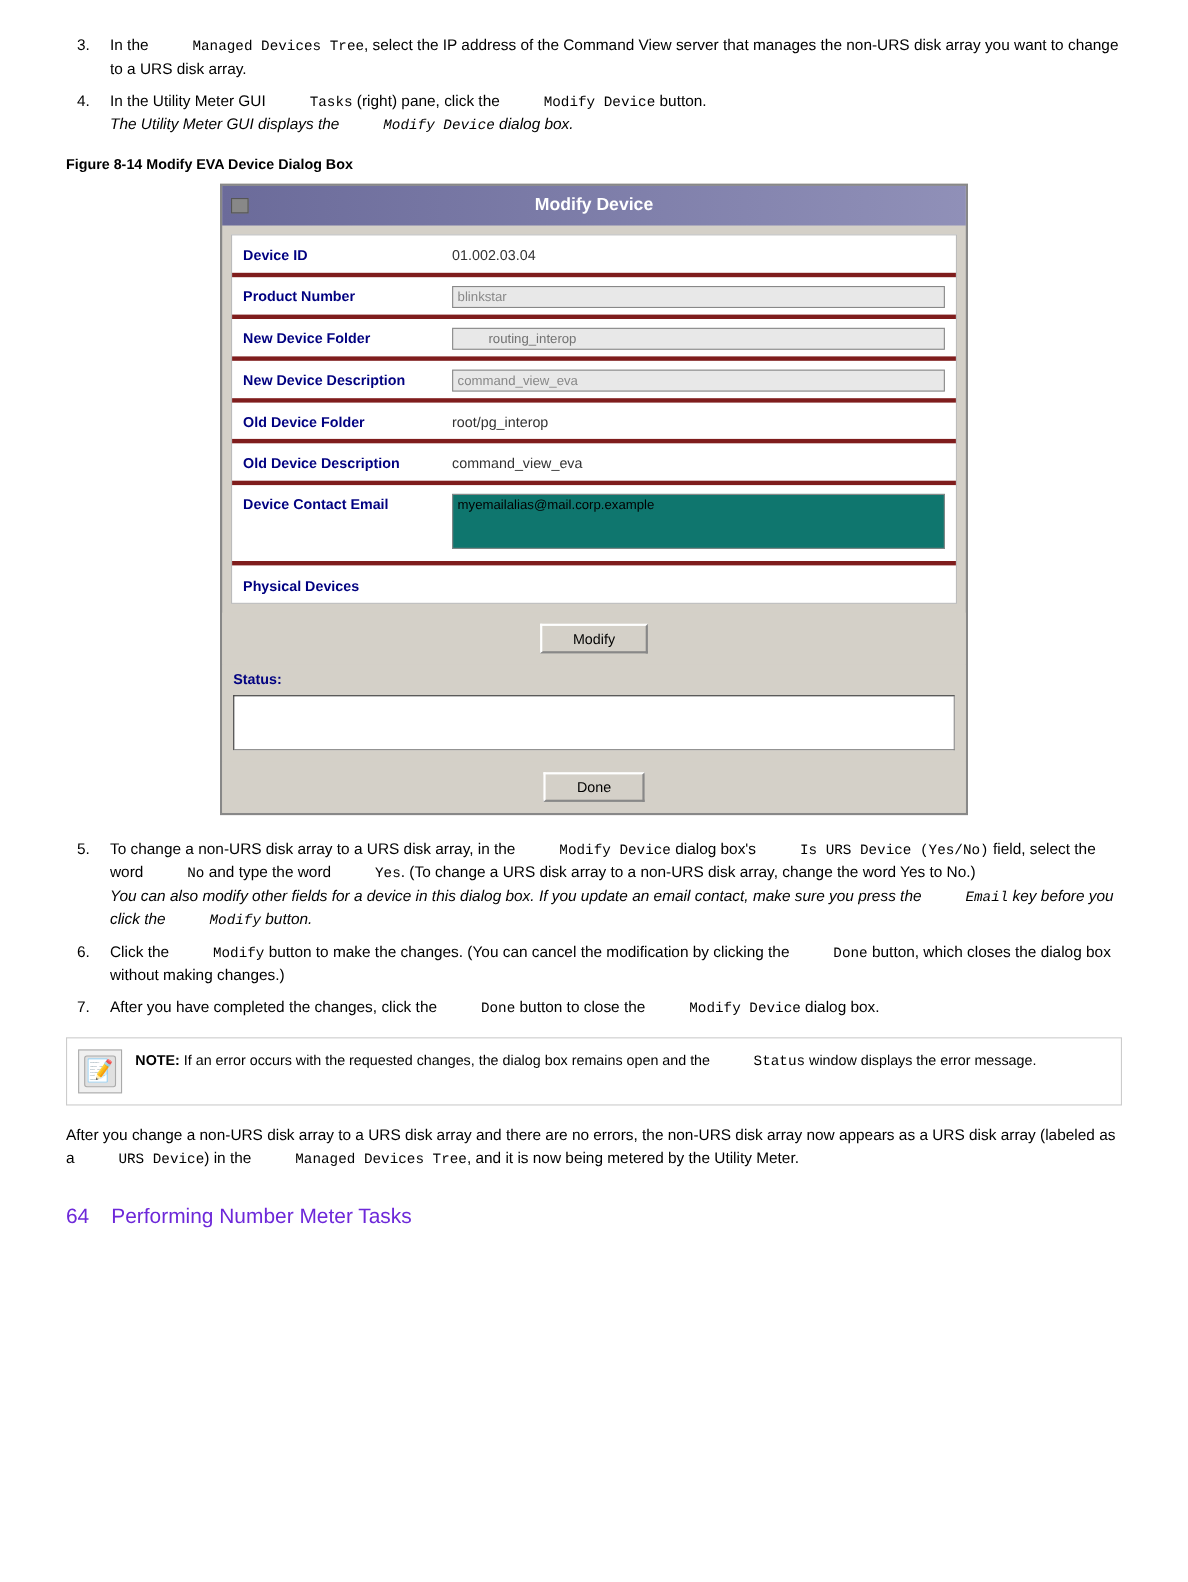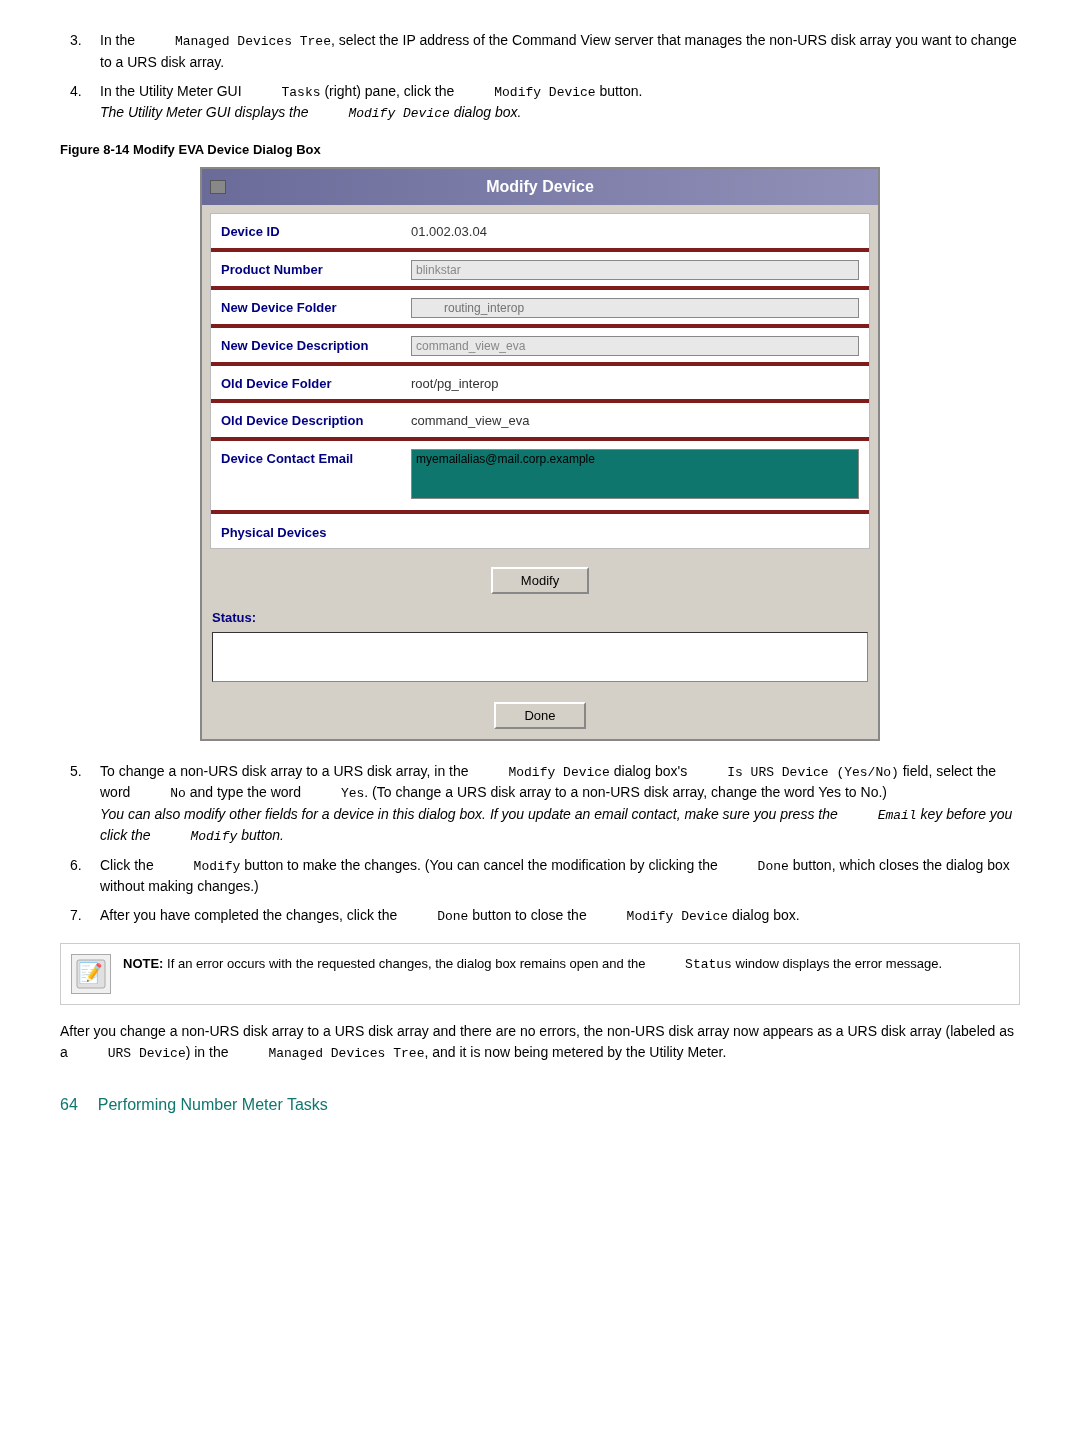--- a/index.html
+++ b/index.html
@@ -183,22 +183,22 @@
       display: flex;
       align-items: center;
       justify-content: center;
       font-size: 18px;
     }
     .note-content { font-size: 13px; }
     .note-label { font-weight: bold; }
 
     .page-footer {
       margin-top: 30px;
-      font-size: 16px;
-      color: #0f766e;
+      font-size: 19px;
+      color: #6d28d9;
       display: flex;
       gap: 20px;
     }
 
     .sub-text { font-size: 14px; margin-top: 20px; font-style: italic; }
   </style>
 </head>
 <body>
 
 <div class="list-item">

